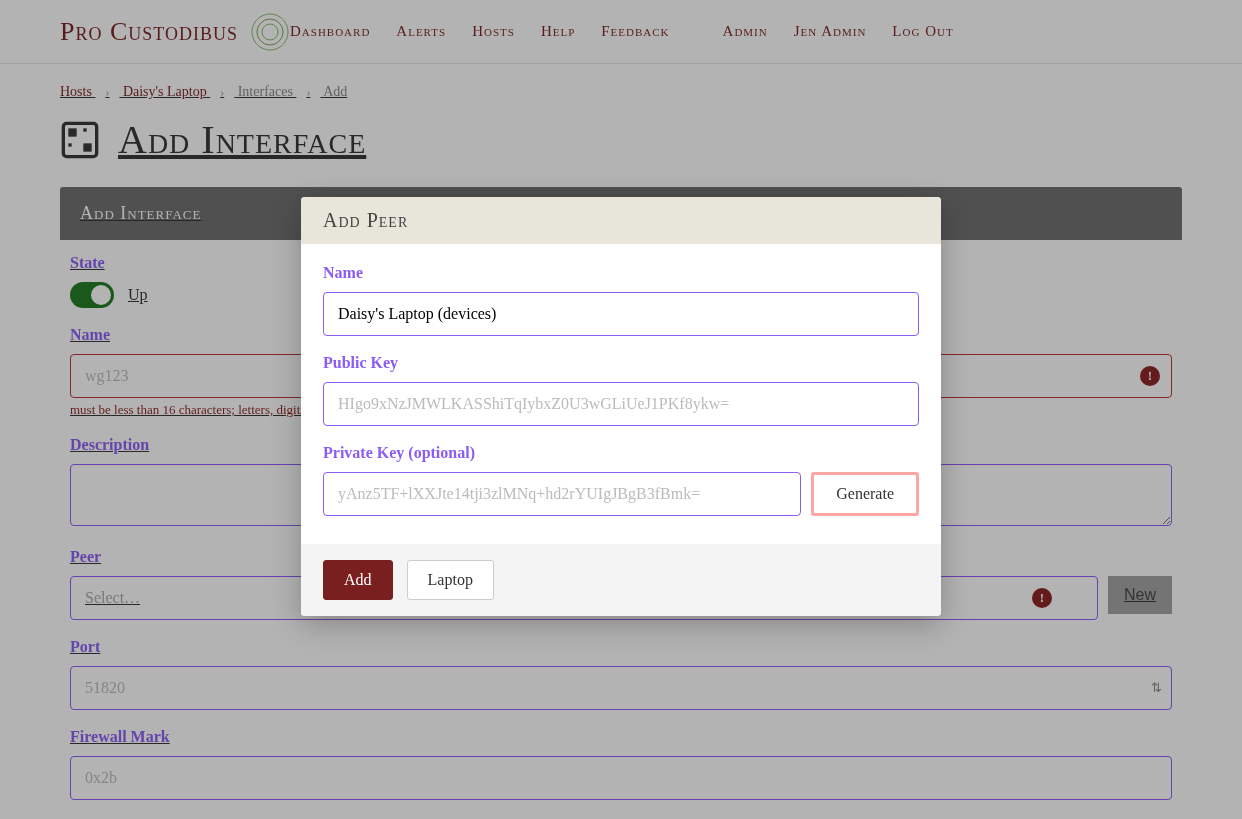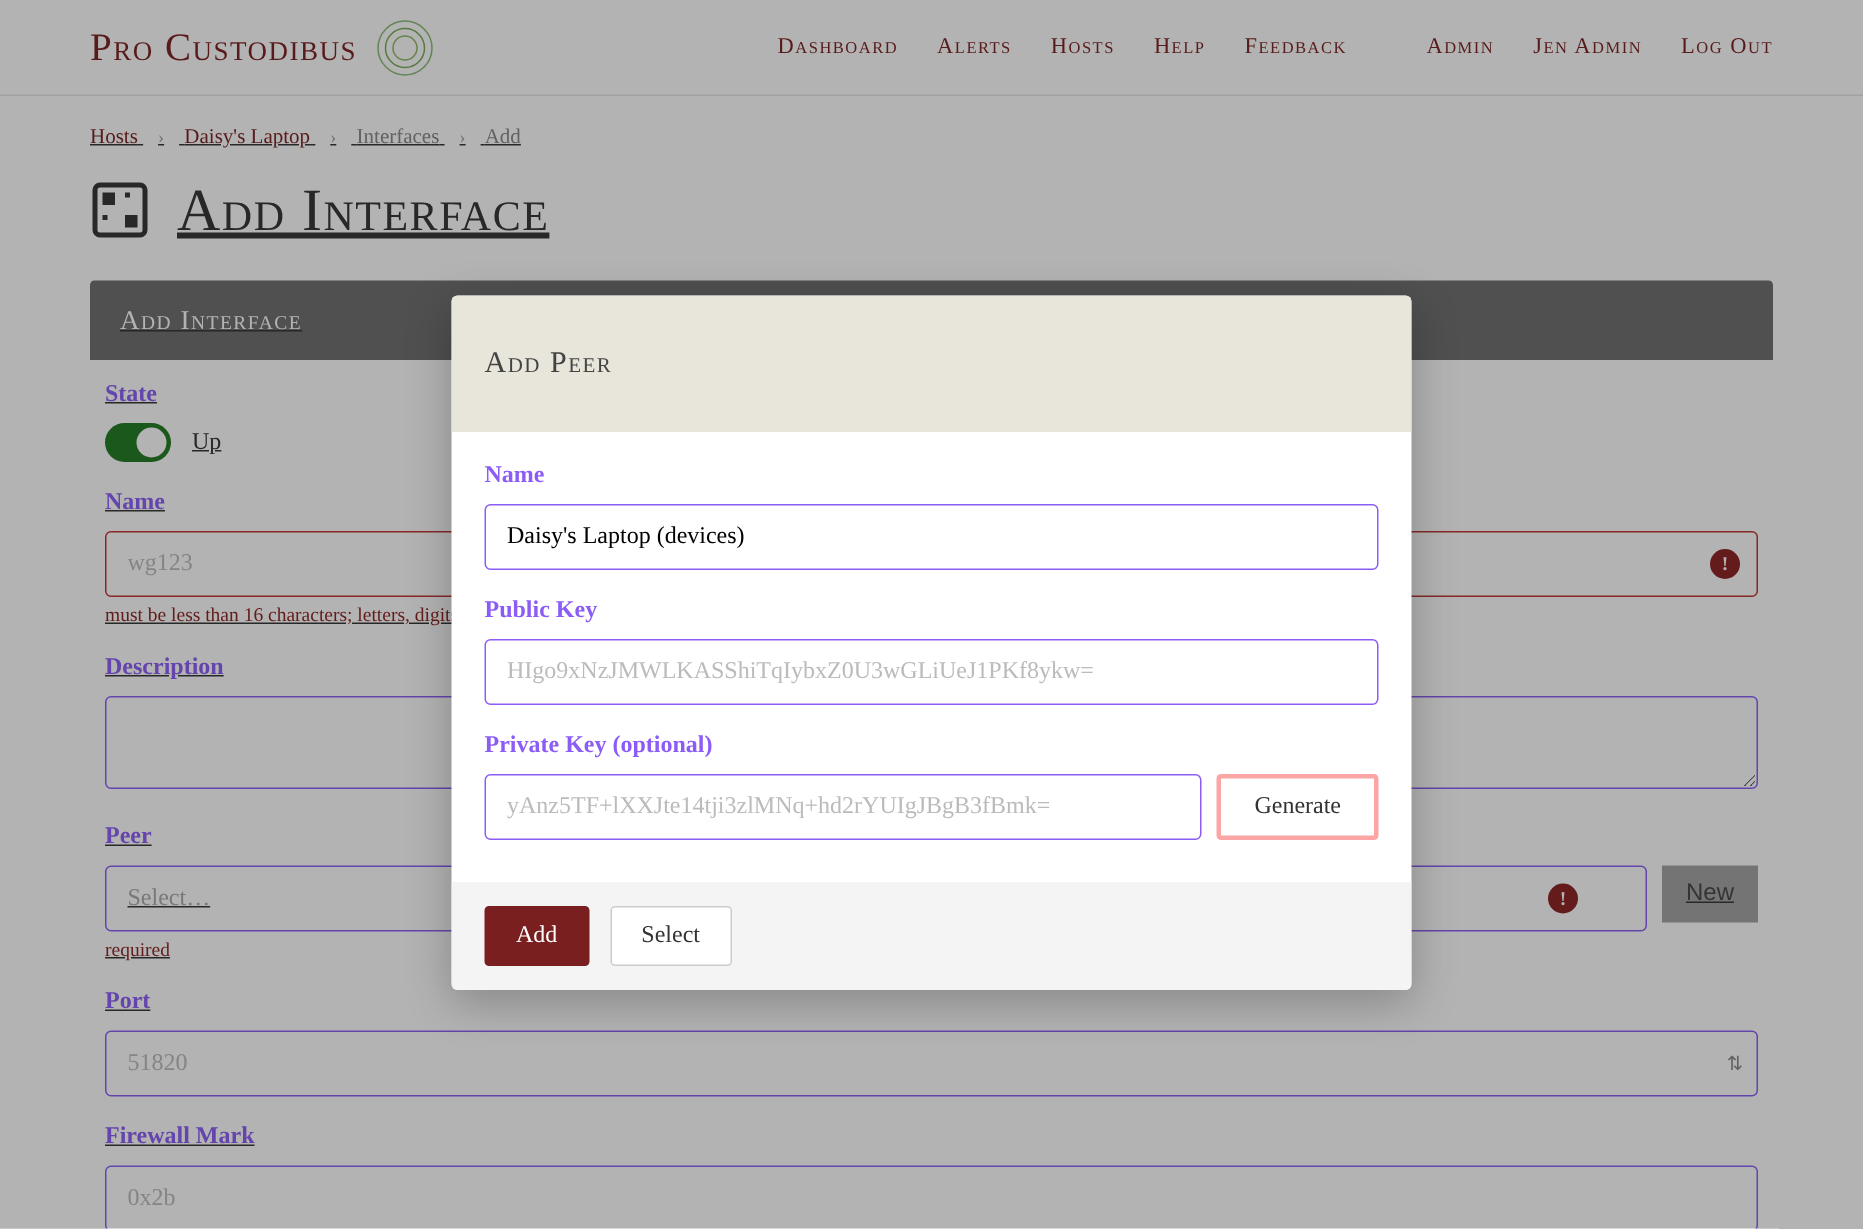--- a/index.html
+++ b/index.html
@@ -11,21 +11,20 @@
     height: 819px;
     overflow: hidden;
     position: relative;
   }
   .header {
     height: 64px;
     border-bottom: 1px solid #e5e5e5;
     display: flex;
     align-items: center;
     padding: 0 60px 0 60px;
-    justify-content: space-between;
   }
   .brand {
     display: flex;
     align-items: center;
     gap: 12px;
   }
   .brand-text {
     font-variant: small-caps;
     letter-spacing: 1px;
     font-size: 26px;
@@ -135,21 +134,21 @@
     left:301px; top:197px;
     width:640px;
     background:#fff;
     border-radius:4px;
     box-shadow:0 8px 30px rgba(0,0,0,0.25);
     z-index:20;
     overflow:hidden;
   }
   .modal-header{
     background:#e8e6db;
-    padding:34px 22px;
+    padding:12px 22px;
     font-variant: small-caps;
     font-size:20px;
     letter-spacing:1px;
     color:#444;
   }
   .modal-body{
     padding:20px 22px 10px;
   }
   .modal .field{ margin-bottom:18px;}
   .modal .input{ font-size:16px;}
@@ -257,21 +256,20 @@
 
     <div class="field">
       <div class="field-label">Peer</div>
       <div class="peer-row">
         <div class="select-wrap">
           <div class="input select">Select…</div>
           <span class="err-badge">!</span>
         </div>
         <button class="newbtn">New</button>
       </div>
-      <div class="help-err">required</div>
     </div>
 
     <div class="field">
       <div class="field-label">Port</div>
       <div class="input-wrap stepper">
         <input class="input" placeholder="51820" style="">
         <span class="stepper-icon">⇅</span>
       </div>
     </div>
 
@@ -298,15 +296,15 @@
     <div class="field">
       <div class="field-label">Private Key (optional)</div>
       <div class="keyrow">
         <input class="input" placeholder="yAnz5TF+lXXJte14tji3zlMNq+hd2rYUIgJBgB3fBmk=" style="">
         <button class="gen-btn">Generate</button>
       </div>
     </div>
   </div>
   <div class="modal-footer">
     <button class="btn btn-primary">Add</button>
-    <button class="btn btn-secondary">Select</button>
+    <button class="btn btn-secondary">Laptop</button>
   </div>
 </div>
 
 </body></html>

